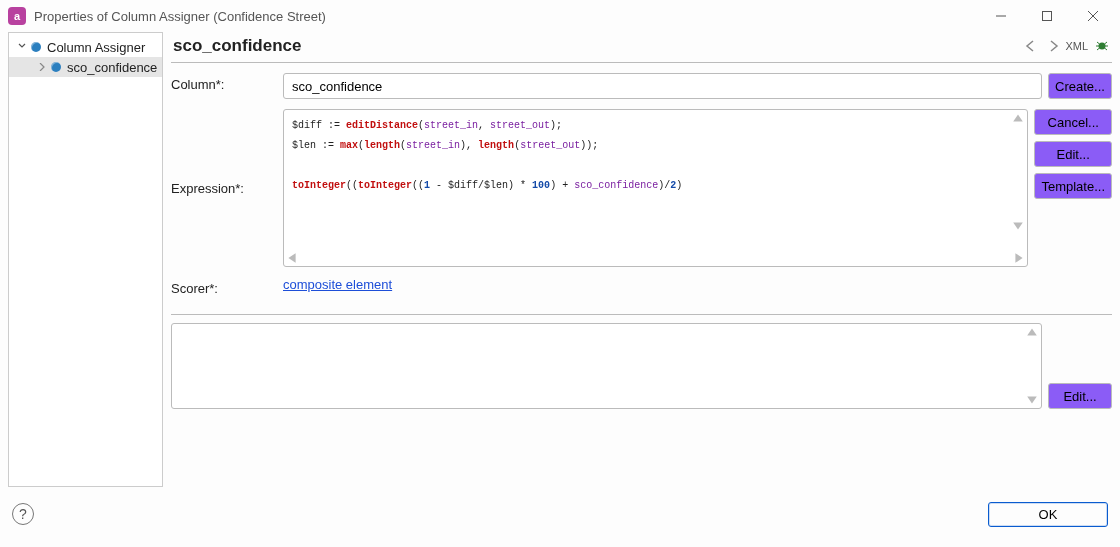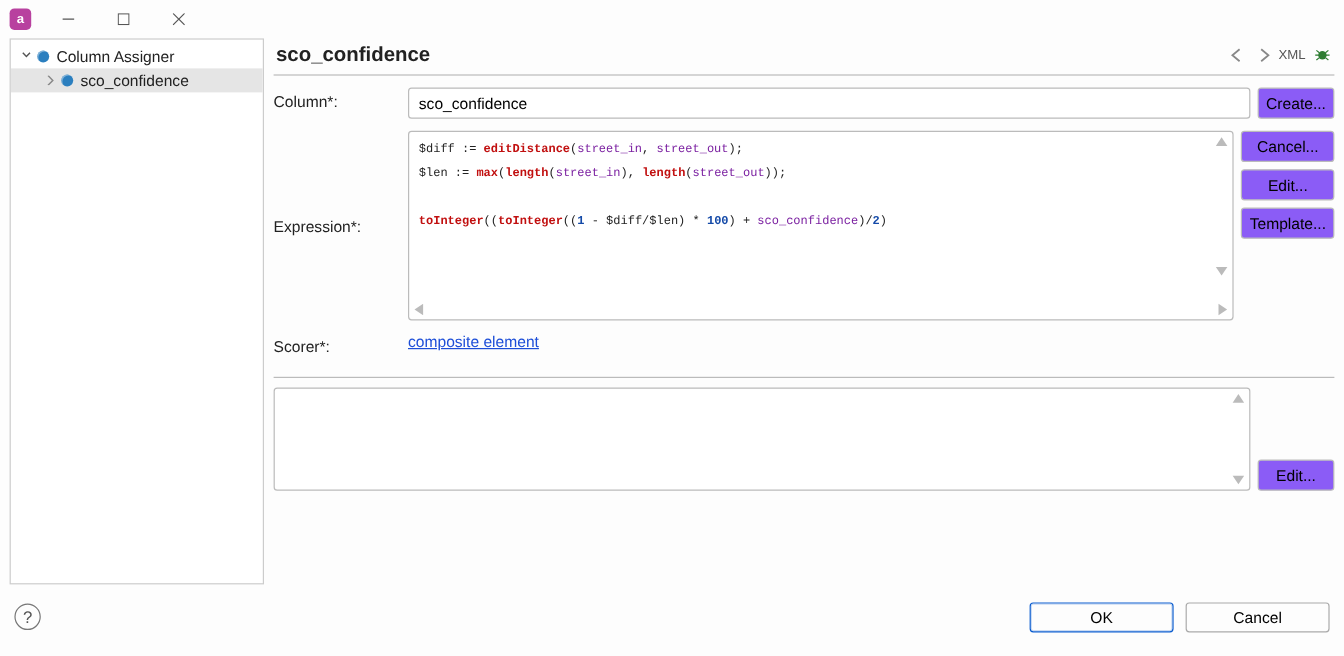--- a/index.html
+++ b/index.html
@@ -45,21 +45,21 @@
 
   
   .body-area {
     flex: 1;
     display: flex;
     padding: 0 8px 6px 8px;
     gap: 8px;
     min-height: 0;
   }
   .tree-panel {
-    width: 212px;
+    width: 155px;
     border: 1px solid #ccc;
     background: #fff;
     padding: 4px 0;
     overflow: auto;
   }
   .tree-row {
     display: flex; align-items: center;
     height: 20px;
     padding: 0 4px;
     white-space: nowrap;
@@ -249,20 +249,21 @@
     height: 158px;
   }
 </style>
 </head>
 <body>
 
 <div class="window">
 
   <div class="titlebar">
     <div class="app-icon">a</div>
+    <div class="title-text">Properties of Column Assigner (Confidence Street)</div>
     <div class="win-controls">
       <div class="win-btn">
         <svg viewBox="0 0 10 10">
             <line x1="0" y1="5" x2="10" y2="5"></line>
           </svg>
       </div>
       <div class="win-btn">
         <svg viewBox="0 0 10 10">
             <rect x="0.5" y="0.5" width="9" height="9"></rect>
           </svg>
@@ -394,15 +395,14 @@
           </div>
           <button class="side-btn">Edit...</button>
         </div>
       </div>
     </div>
   </div>
 
   <div class="footer">
     <div class="help-btn">?</div>
     <button class="footer-btn primary">OK</button>
-    <button class="footer-btn">Cancel</button>
   </div>
 </div>
 
 </body></html>

